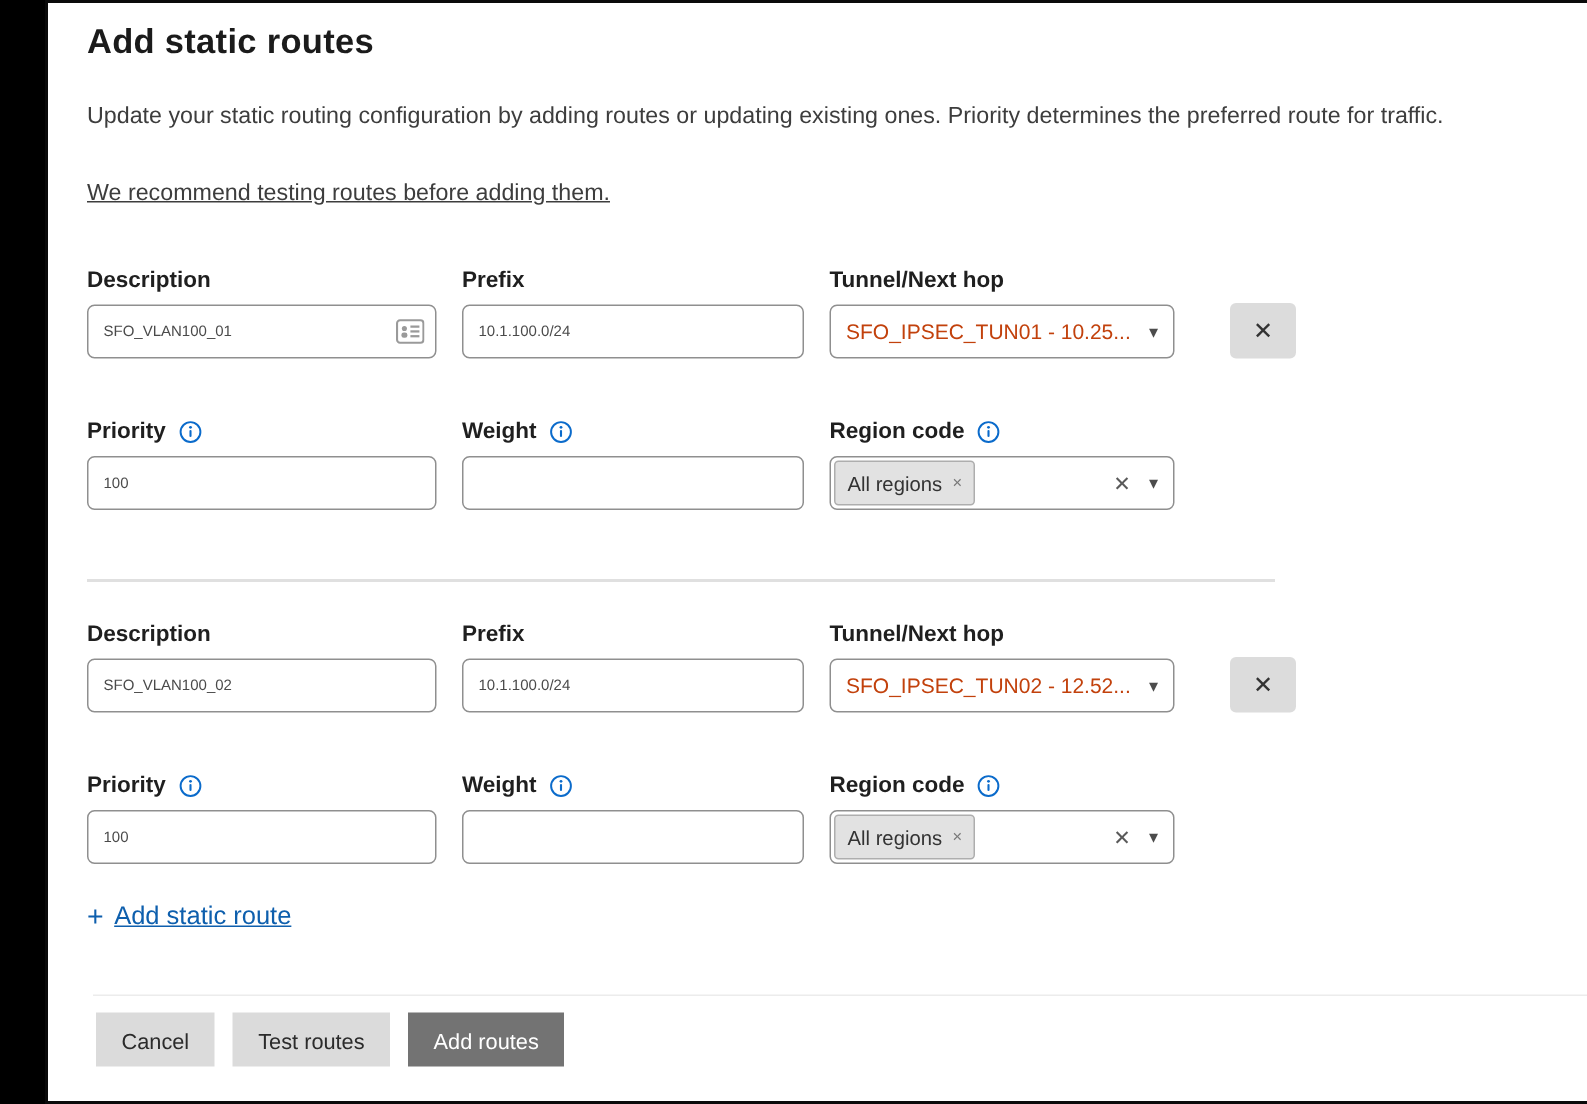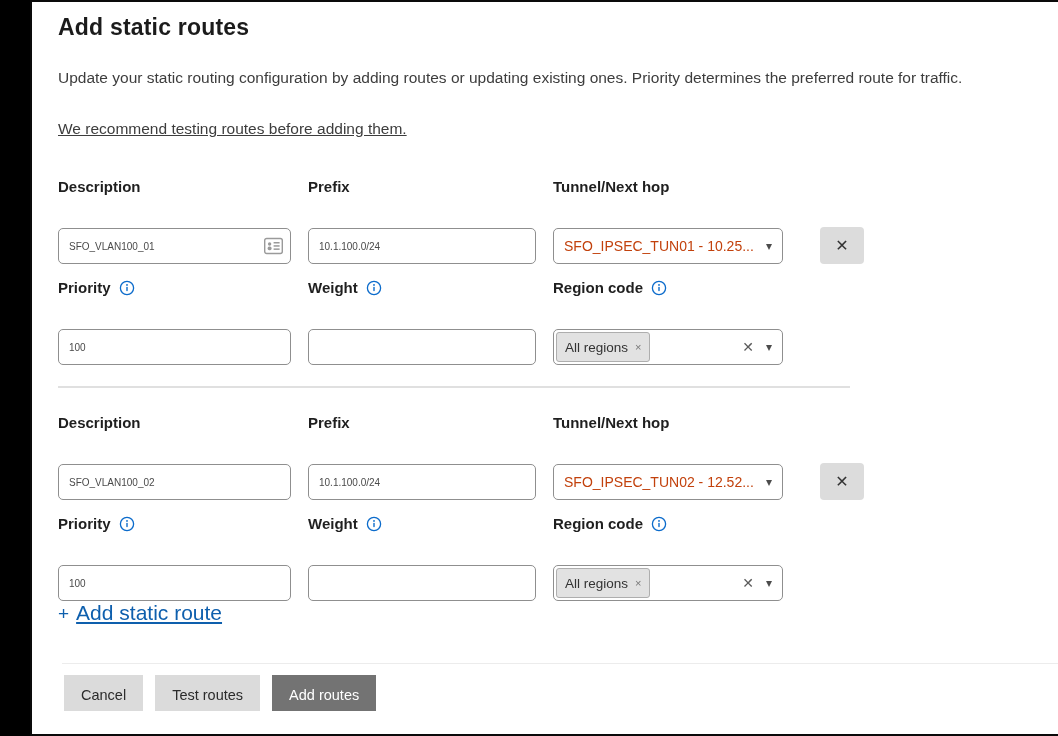--- a/index.html
+++ b/index.html
@@ -9,21 +9,21 @@
     background:#fff; border:2px solid #0a0a0a;
     font-family:"Liberation Sans", sans-serif; overflow:hidden;margin-left:30px;
   }
   .abs { position:absolute; }
   .page-title { left:26px; top:12px; font-size:23px; font-weight:700; color:#1b1b1b; letter-spacing:.2px; }
   .intro { left:26px; font-size:15.5px; color:#3d3d3d; }
   .intro1 { top:67px; }
   .intro2 { top:118px;text-decoration:underline; }
 
   .field-row { left:26px; display:flex; align-items:flex-end; gap:17px; }
-  .field { display:flex; flex-direction:column;gap:25px; }
+  .field { display:flex; flex-direction:column; }
   .w1 { width:233px; } .w2 { width:228px; } .w3 { width:230px; }
   .field-label { display:flex; align-items:center; gap:8px; font-size:15px; font-weight:700; color:#1f1f1f; margin-bottom:8px; }
   .info-ic { display:inline-flex; width:16px; height:16px; }
 
   .text-input, .select {
     height:36px; border:1px solid #8f8f8f; border-radius:5px; background:#fff;
     font-family:"Liberation Sans", sans-serif;
   }
   .text-input { width:100%; padding:0 30px 0 10px; font-size:10px; color:#4a4a4a; outline:none; }
   .text-input.no-ic { padding-right:10px; }
@@ -42,21 +42,21 @@
 
   .remove-btn { width:44px; height:37px; margin-left:20px; background:#dcdcdc; border:none;
                 border-radius:4px; font-size:16px; color:#333; cursor:pointer;
                 display:flex; align-items:center; justify-content:center; }
 
   .divider-mid { left:26px; top:384px; width:792px; height:2px; background:#e0e0e0; }
   .divider-foot { left:30px; top:661px; width:1005px; height:1px; background:#ececec; }
 
   .add-link-row { left:26px; top:599px; display:flex; align-items:center; gap:7px; }
   .plus { font-size:19px; color:#0e5fad; font-weight:400; line-height:1; }
-  .add-link { font-size:21px; color:#0e5fad; text-decoration:underline; cursor:pointer; }
+  .add-link { font-size:17px; color:#0e5fad; text-decoration:underline; cursor:pointer; }
 
   .footer { left:32px; top:673px; display:flex; gap:12px; }
   .btn { height:36px; border:none; border-radius:0; padding:12px 17px; font-size:14.5px;
          font-family:"Liberation Sans", sans-serif; cursor:pointer; }
   .btn-gray { background:#dbdbdb; color:#2b2b2b; }
   .btn-blue { background:#737373; color:#fff; }
 </style>
 </head>
 <body>
 

